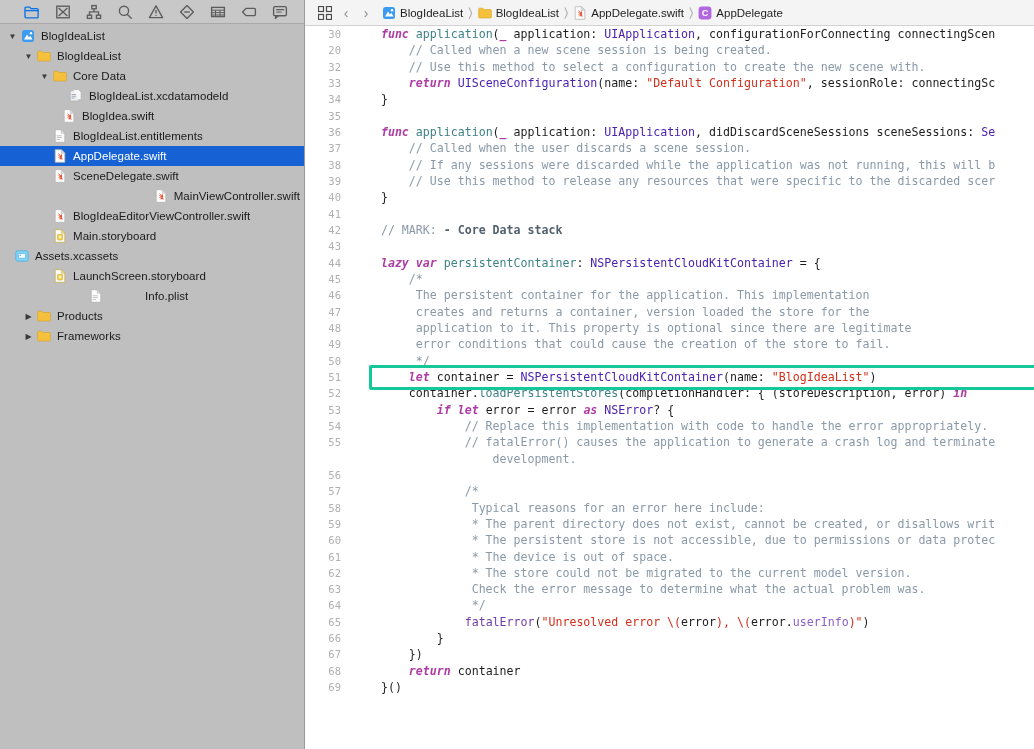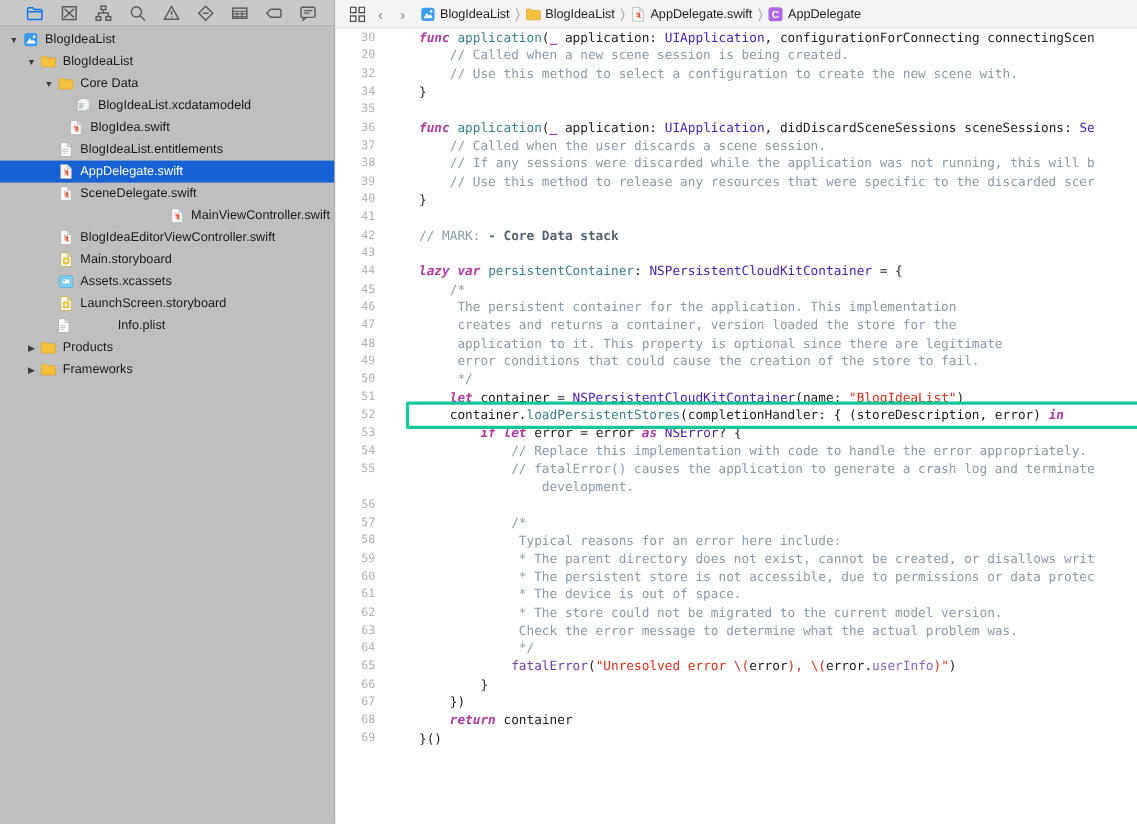--- a/index.html
+++ b/index.html
@@ -326,21 +326,21 @@
           <span class="row-ico">
             <svg width="14" height="14" viewBox="0 0 14 14">
               <path d="M2.2 0.7 h6.1 l3.5 3.5 v9.1 h-9.6 z" fill="#fdfdfd" stroke="#c9b050" stroke-width="0.8"></path>
               <path d="M8.3 0.7 l3.5 3.5 h-3.5 z" fill="#f0e2a0" stroke="#c9b050" stroke-width="0.6"></path>
               <rect x="4.5" y="5.4" width="5.2" height="5.6" rx="0.8" fill="#f6d34a" stroke="#c9a83a" stroke-width="0.6"></rect>
               <circle cx="7.1" cy="8.2" r="1.1" fill="#ffffff"></circle>
             </svg>
           </span>
           <span class="row-label">Main.storyboard</span>
         </div>
-        <div class="row" style="padding-left: 38px;">
+        <div class="row" style="">
           <span class="tri empty">▶</span>
           <span class="row-ico">
             <svg width="14" height="14" viewBox="0 0 14 14">
               <rect x="0.8" y="1.8" width="12.4" height="10.4" rx="2" fill="#7fd4f7" stroke="#4faedd" stroke-width="0.8"></rect>
               <rect x="3.4" y="4.6" width="7.2" height="4.6" rx="0.8" fill="#ffffff" stroke="#4faedd" stroke-width="0.7"></rect>
               <circle cx="5.3" cy="6.3" r="0.8" fill="#4faedd"></circle>
             </svg>
           </span>
           <span class="row-label">Assets.xcassets</span>
         </div>
@@ -349,21 +349,21 @@
           <span class="row-ico">
             <svg width="14" height="14" viewBox="0 0 14 14">
               <path d="M2.2 0.7 h6.1 l3.5 3.5 v9.1 h-9.6 z" fill="#fdfdfd" stroke="#c9b050" stroke-width="0.8"></path>
               <path d="M8.3 0.7 l3.5 3.5 h-3.5 z" fill="#f0e2a0" stroke="#c9b050" stroke-width="0.6"></path>
               <rect x="4.5" y="5.4" width="5.2" height="5.6" rx="0.8" fill="#f6d34a" stroke="#c9a83a" stroke-width="0.6"></rect>
               <circle cx="7.1" cy="8.2" r="1.1" fill="#ffffff"></circle>
             </svg>
           </span>
           <span class="row-label">LaunchScreen.storyboard</span>
         </div>
-        <div class="row" style=" gap: 36px;">
+        <div class="row" style="padding-left: 38px; gap: 36px;">
           <span class="tri empty">▶</span>
           <span class="row-ico">
             <svg width="14" height="14" viewBox="0 0 14 14">
               <path d="M2.2 0.7 h6.1 l3.5 3.5 v9.1 h-9.6 z" fill="#fbfbfb" stroke="#b0b0b0" stroke-width="0.8"></path>
               <path d="M8.3 0.7 l3.5 3.5 h-3.5 z" fill="#e2e2e2" stroke="#b0b0b0" stroke-width="0.6"></path>
               <rect x="3.6" y="6.4" width="5.2" height="0.8" fill="#b9b9b9"></rect>
               <rect x="3.6" y="8.2" width="5.2" height="0.8" fill="#b9b9b9"></rect>
               <rect x="3.6" y="10" width="3.4" height="0.8" fill="#b9b9b9"></rect>
             </svg>
           </span>
@@ -443,20 +443,21 @@
             </span>
             <span class="crumb-label">AppDelegate</span>
           </span>
         </span>
     </div>
     <div id="code-area">
       <div id="code-lines">
           <div class="cline"><div class="gutter">30</div><div class="ctext"><span class="plain">    </span><span class="kw">func </span><span class="fn">application</span><span class="plain">(</span><span class="kw">_</span><span class="plain"> application: </span><span class="styp">UIApplication</span><span class="plain">, configurationForConnecting connectingScen</span></div></div>
           <div class="cline"><div class="gutter">20</div><div class="ctext"><span class="com">        // Called when a new scene session is being created.</span></div></div>
           <div class="cline"><div class="gutter">32</div><div class="ctext"><span class="com">        // Use this method to select a configuration to create the new scene with.</span></div></div>
+          <div class="cline"><div class="gutter">33</div><div class="ctext"><span class="plain">        </span><span class="kw">return </span><span class="styp">UISceneConfiguration</span><span class="plain">(name: </span><span class="str">"Default Configuration"</span><span class="plain">, sessionRole: connectingSc</span></div></div>
           <div class="cline"><div class="gutter">34</div><div class="ctext"><span class="plain">    }</span></div></div>
           <div class="cline"><div class="gutter">35</div><div class="ctext"><span class="plain"></span></div></div>
           <div class="cline"><div class="gutter">36</div><div class="ctext"><span class="plain">    </span><span class="kw">func </span><span class="fn">application</span><span class="plain">(</span><span class="kw">_</span><span class="plain"> application: </span><span class="styp">UIApplication</span><span class="plain">, didDiscardSceneSessions sceneSessions: </span><span class="styp">Se</span></div></div>
           <div class="cline"><div class="gutter">37</div><div class="ctext"><span class="com">        // Called when the user discards a scene session.</span></div></div>
           <div class="cline"><div class="gutter">38</div><div class="ctext"><span class="com">        // If any sessions were discarded while the application was not running, this will b</span></div></div>
           <div class="cline"><div class="gutter">39</div><div class="ctext"><span class="com">        // Use this method to release any resources that were specific to the discarded scer</span></div></div>
           <div class="cline"><div class="gutter">40</div><div class="ctext"><span class="plain">    }</span></div></div>
           <div class="cline"><div class="gutter">41</div><div class="ctext"><span class="plain"></span></div></div>
           <div class="cline"><div class="gutter">42</div><div class="ctext"><span class="com">    // MARK: </span><span class="comb">- Core Data stack</span></div></div>
           <div class="cline"><div class="gutter">43</div><div class="ctext"><span class="plain"></span></div></div>

